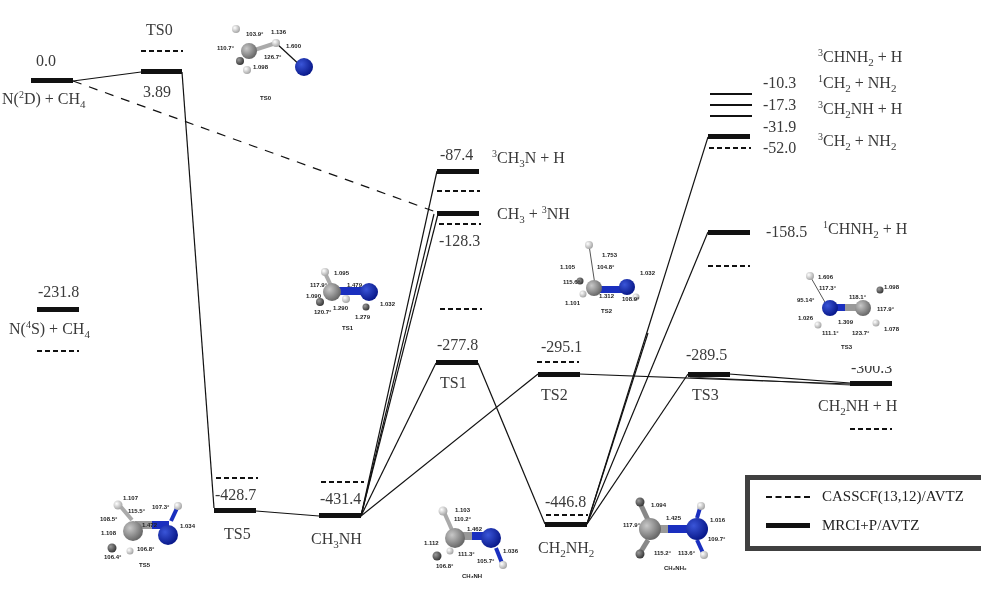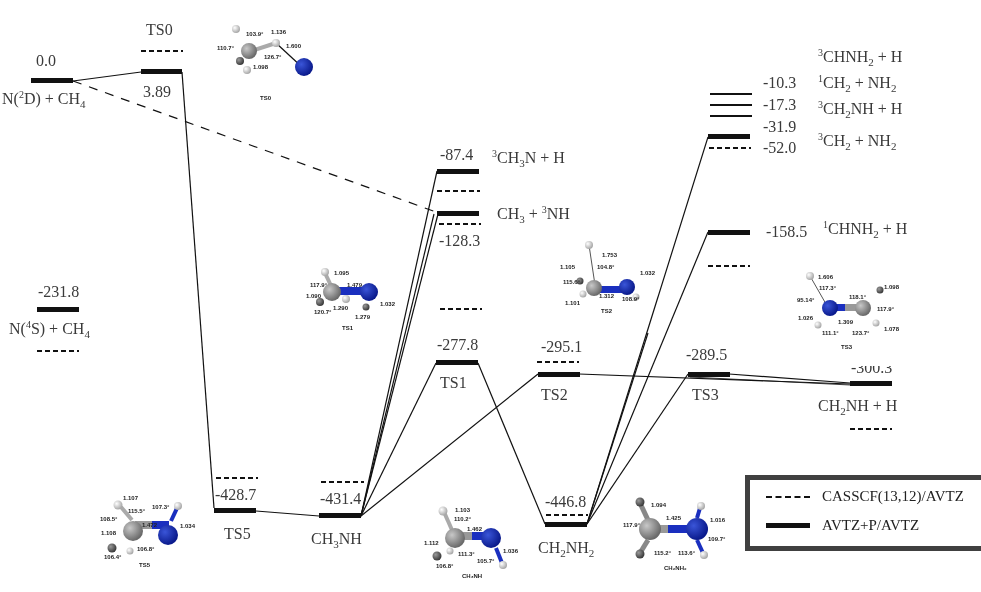--- a/index.html
+++ b/index.html
@@ -291,15 +291,15 @@
   </g>
 </svg>
 
 <div class="legend-box">
   <div class="legend-row" style="top:8px;">
     <span class="legend-sample dash"></span>
     <span class="legend-text">CASSCF(13,12)/AVTZ</span>
   </div>
   <div class="legend-row" style="top:37px;">
     <span class="legend-sample solid"></span>
-    <span class="legend-text">AVTZ+P/AVTZ</span>
+    <span class="legend-text">MRCI+P/AVTZ</span>
   </div>
 </div>
 
 </body></html>

